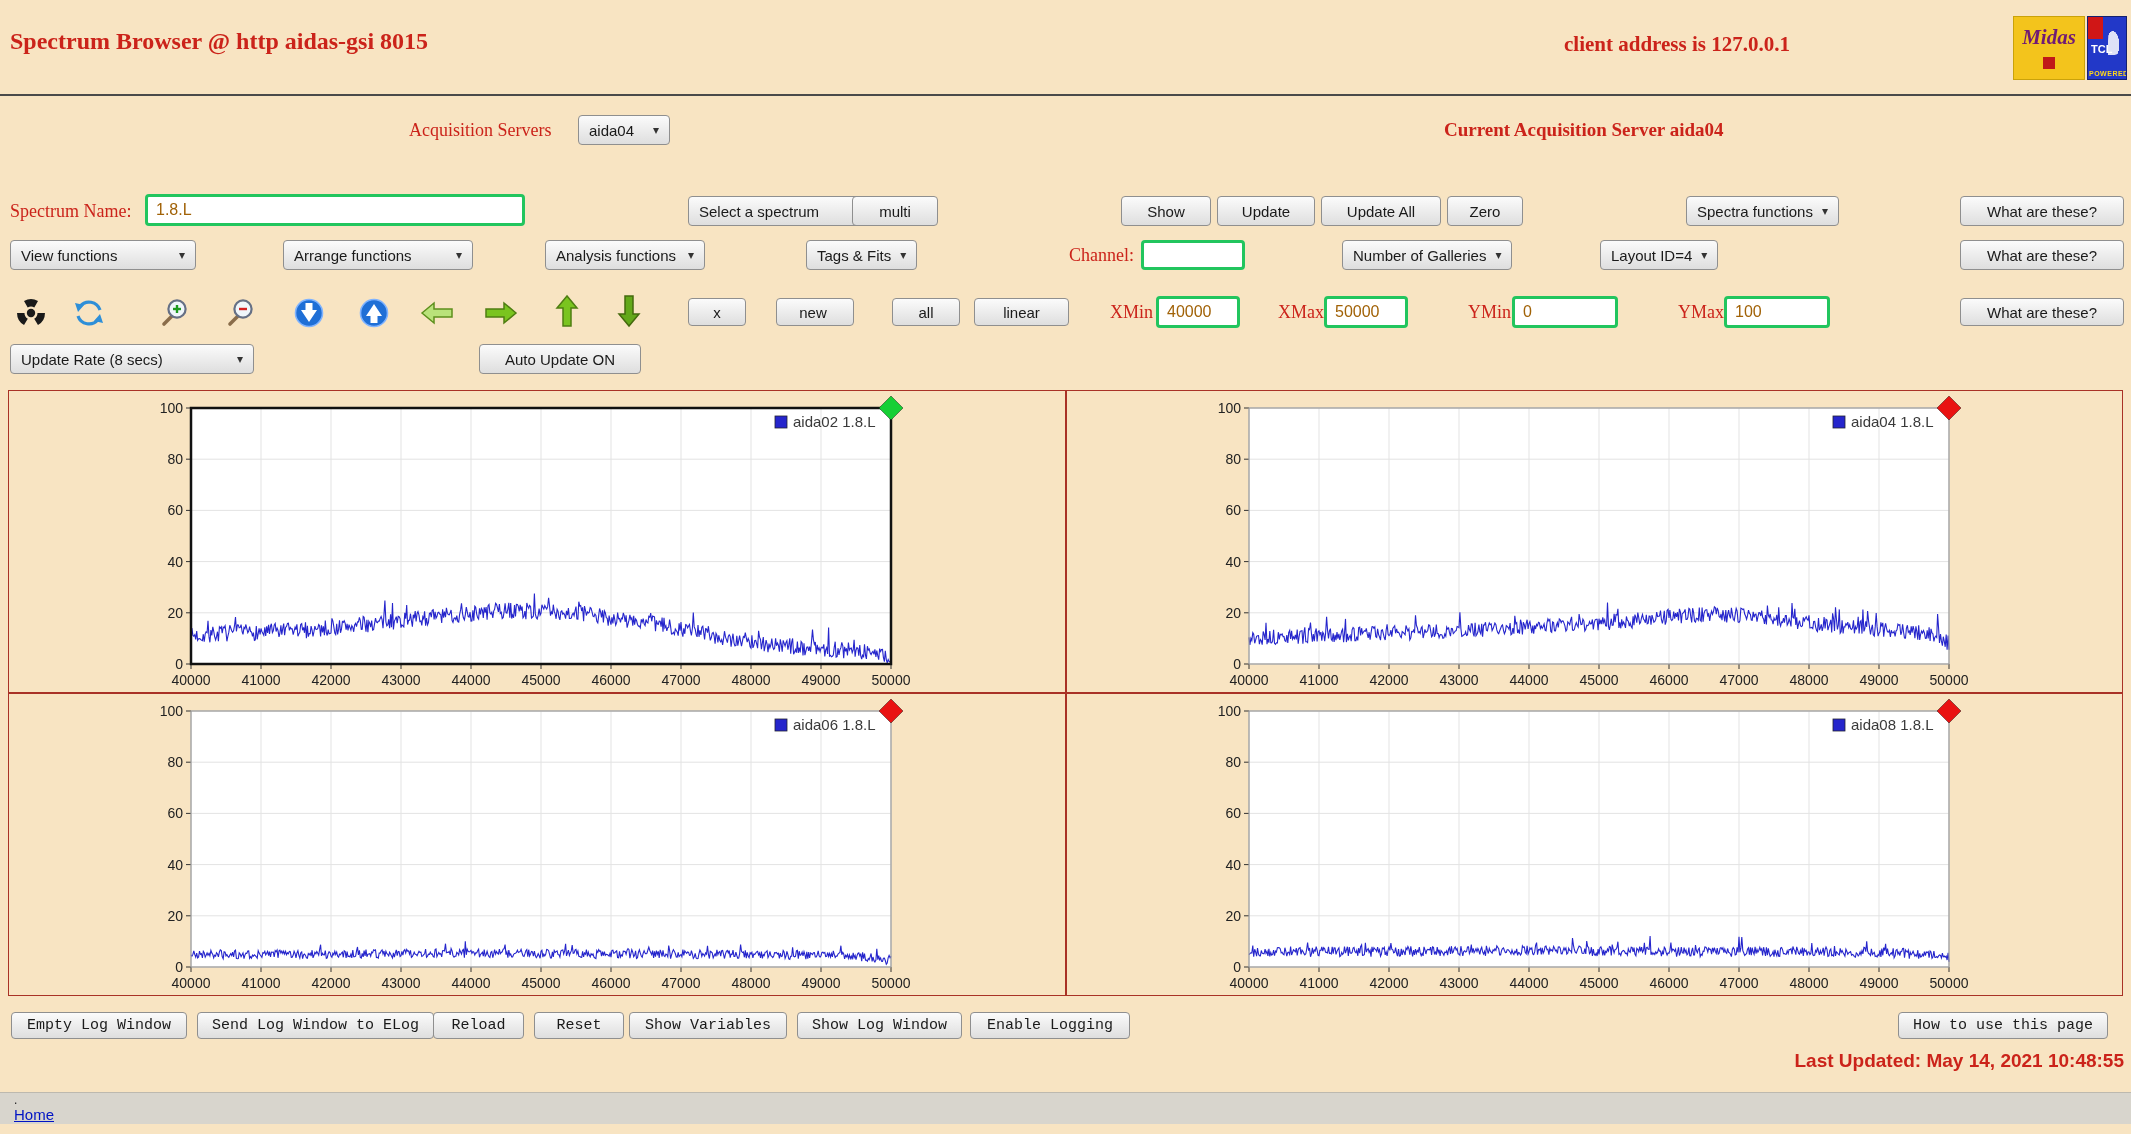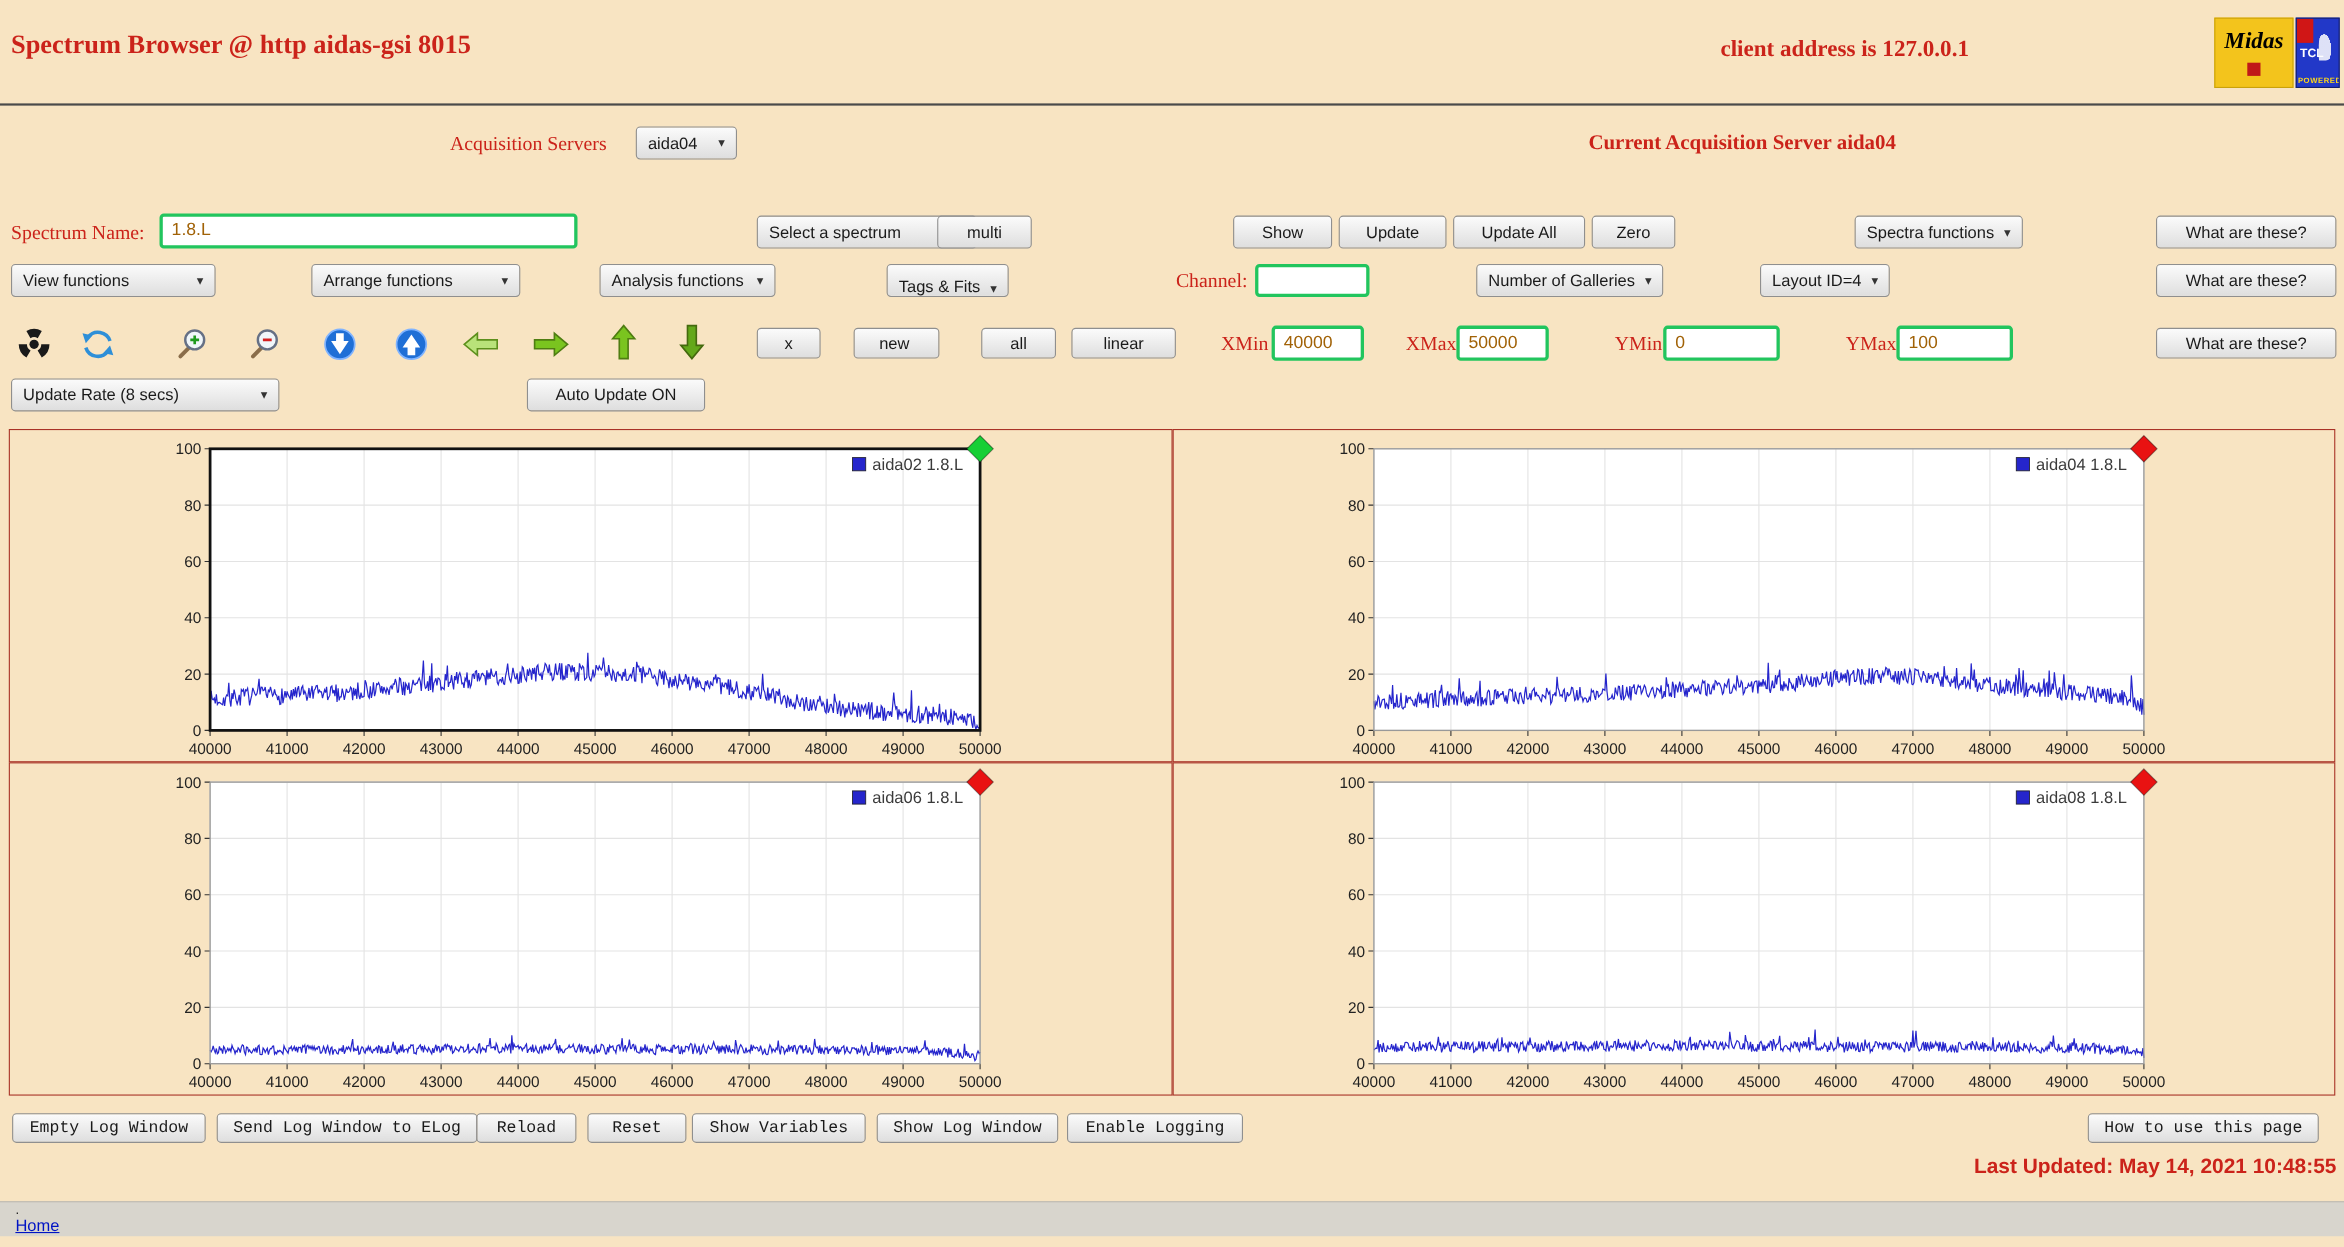--- a/index.html
+++ b/index.html
@@ -27,21 +27,21 @@
        font-family:"Liberation Sans",sans-serif;}
   .icon{position:absolute;width:34px;height:34px;display:flex;align-items:center;
         justify-content:center;cursor:pointer;}
   .grid{position:absolute;left:8px;top:390px;width:2115px;height:606px;display:grid;
         grid-template-columns:1fr 1fr;grid-template-rows:1fr 1fr;}
   .panel{border:1px solid var(--panelred);position:relative;box-sizing:border-box;}
   .chart{position:absolute;left:120px;top:3px;}
   .logo-midas{position:absolute;left:2013px;top:16px;width:72px;height:64px;background:#f3c41c;
               border:1px solid #caa20a;box-sizing:border-box;text-align:center;}
   .midas-text{font-family:"Liberation Serif",serif;font-style:italic;font-weight:bold;
-              font-size:21px;color:#000000;line-height:40px;}
+              font-size:21px;color:#701a75;line-height:40px;}
   .midas-sub{display:block;margin:0 auto;width:12px;height:12px;background:#c01818;}
   .logo-tcl{position:absolute;left:2087px;top:16px;width:40px;height:64px;background:#2238c8;
             border:1px solid #14206e;box-sizing:border-box;overflow:hidden;}
   .tcl-red{position:absolute;left:0;top:0;width:15px;height:22px;background:#d01616;}
   .tcl-text{position:absolute;left:3px;top:26px;color:#fff;font-size:11px;font-weight:bold;}
   .tcl-powered{position:absolute;left:1px;bottom:2px;color:#ffd818;font-size:7px;font-weight:bold;
                letter-spacing:0.5px;}
   .tcl-feather{position:absolute;right:2px;top:4px;width:16px;height:34px;
                background:radial-gradient(ellipse at 30% 70%, #fff 0%, #fff 40%, transparent 41%);
                border-radius:60% 0 60% 0;opacity:0.85;}
@@ -98,21 +98,21 @@
 
   <div class="sel" style="left:10px;top:240px;min-width:186px;">
     <span>View functions</span>
   </div>
   <div class="sel" style="left:283px;top:240px;min-width:190px;">
     <span>Arrange functions</span>
   </div>
   <div class="sel" style="left:545px;top:240px;min-width:160px;">
     <span>Analysis functions</span>
   </div>
-  <div class="sel" style="left:806px;top:240px;min-width:108px;align-items:flex-end;">
+  <div class="sel" style="left:806px;top:240px;min-width:108px;">
     <span>Tags &amp; Fits</span>
   </div>
   <div class="rlabel" style="left:1069px;top:240px;">Channel:</div>
   <input class="inp" style="left: 1141px; top: 240px; width: 104px; height: 30px;" value="">
   <div class="sel" style="left:1342px;top:240px;min-width:162px;">
     <span>Number of Galleries</span>
   </div>
   <div class="sel" style="left:1600px;top:240px;min-width:118px;">
     <span>Layout ID=4</span>
   </div>

